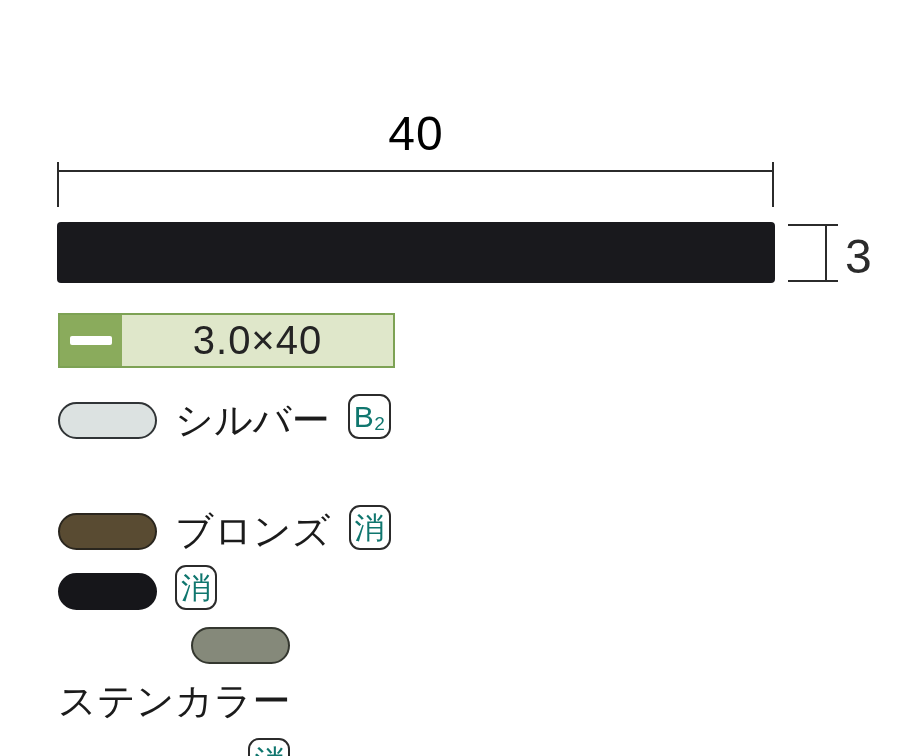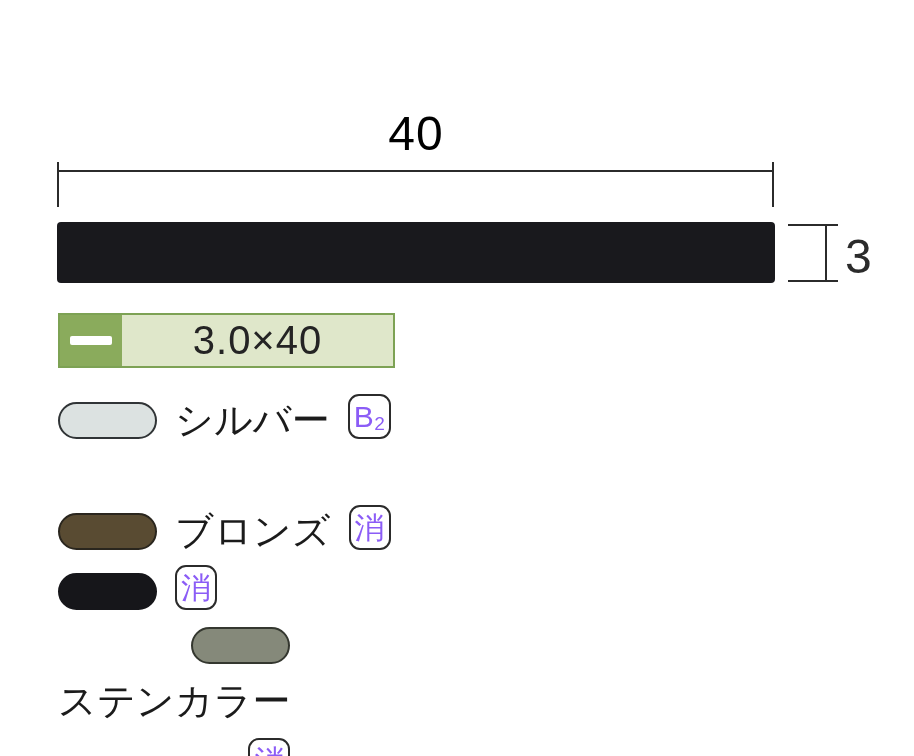--- a/index.html
+++ b/index.html
@@ -45,21 +45,21 @@
   .crow.r3{top:570px;} .crow.r4{top:627px;flex-direction:column;}
   .pill{
     width:99px;height:37px;border-radius:20px;border:2.5px solid;box-sizing:border-box;
     flex:0 0 auto;
   }
   .clabel{font-size:38px;line-height:1;white-space:nowrap;color:#1b1b1b;}
   .badge{
     display:inline-flex;align-items:center;justify-content:center;
     min-width:40px;height:45px;padding:0 4px;box-sizing:border-box;
     border:2.5px solid #2b2b2b;border-radius:11px;
-    font-size:30px;line-height:1;color:#8b5cf6;flex:0 0 auto;
+    font-size:30px;line-height:1;color:#0f766e;flex:0 0 auto;
   }
 </style>
 </head>
 <body>
 
 <div id="canvas">
 
   <div class="dim-width-label">40</div>
   <div class="dim-line"></div>
   <div class="dim-tick-v left"></div>

